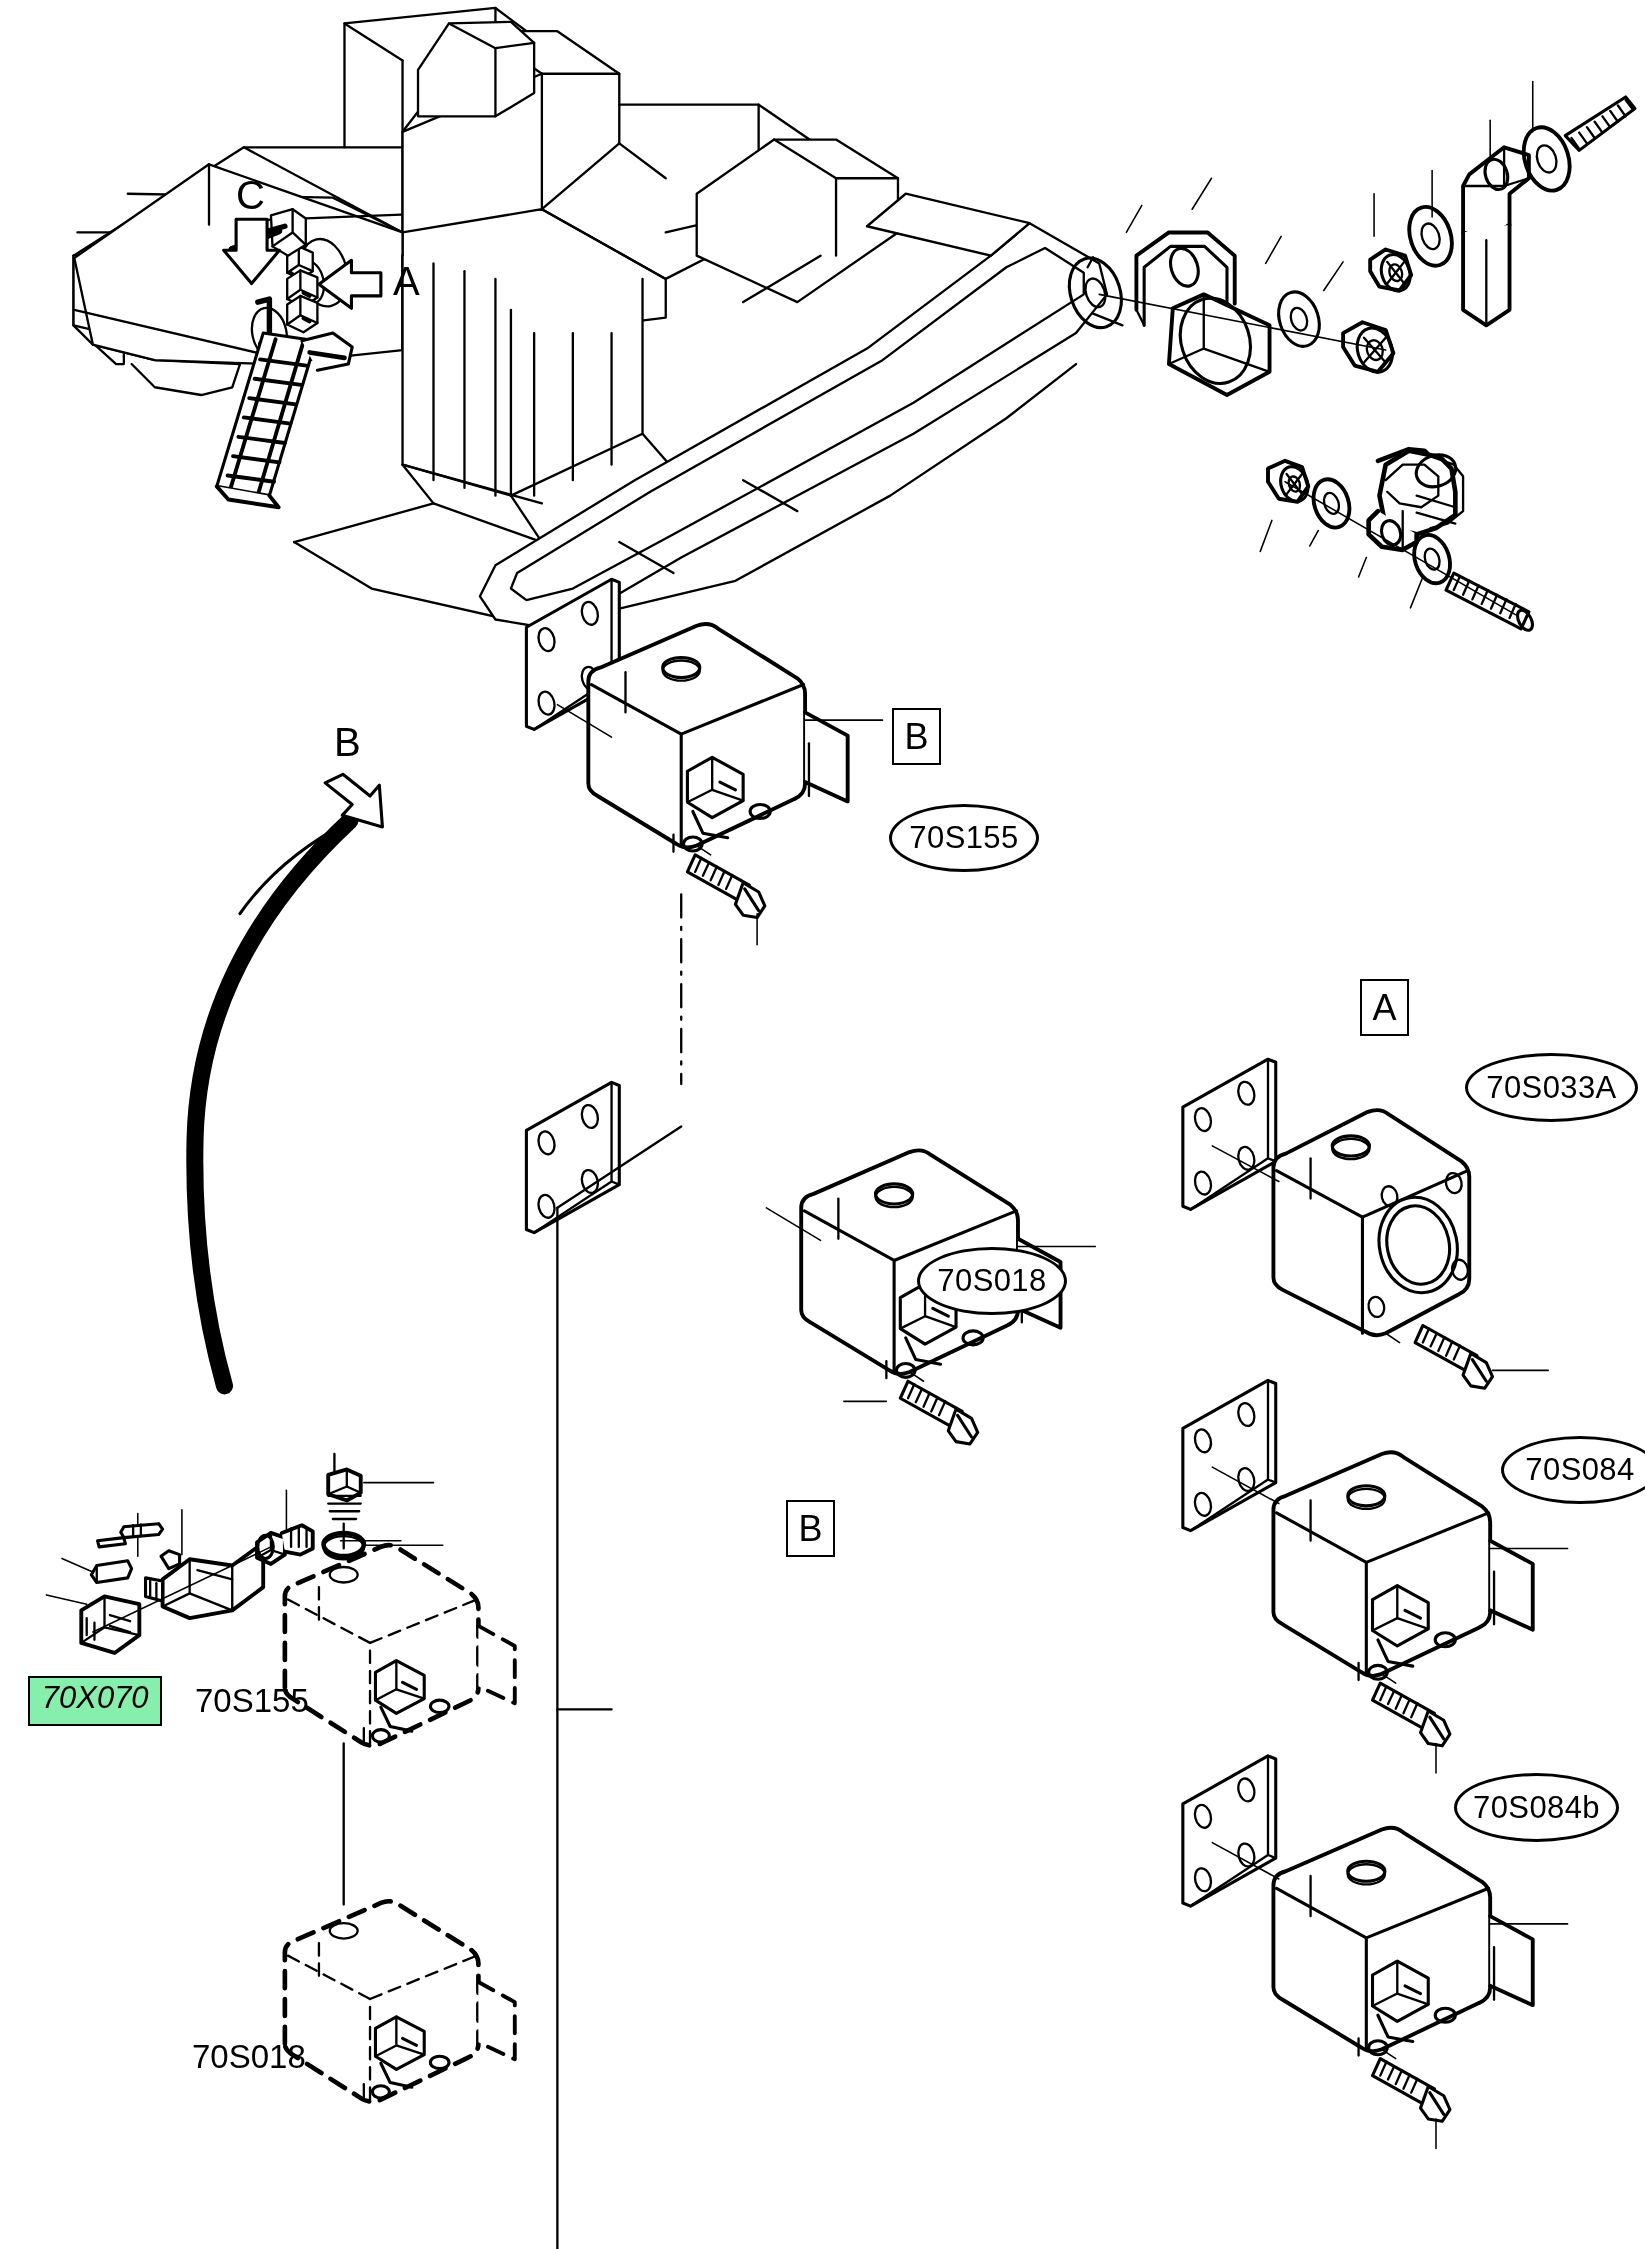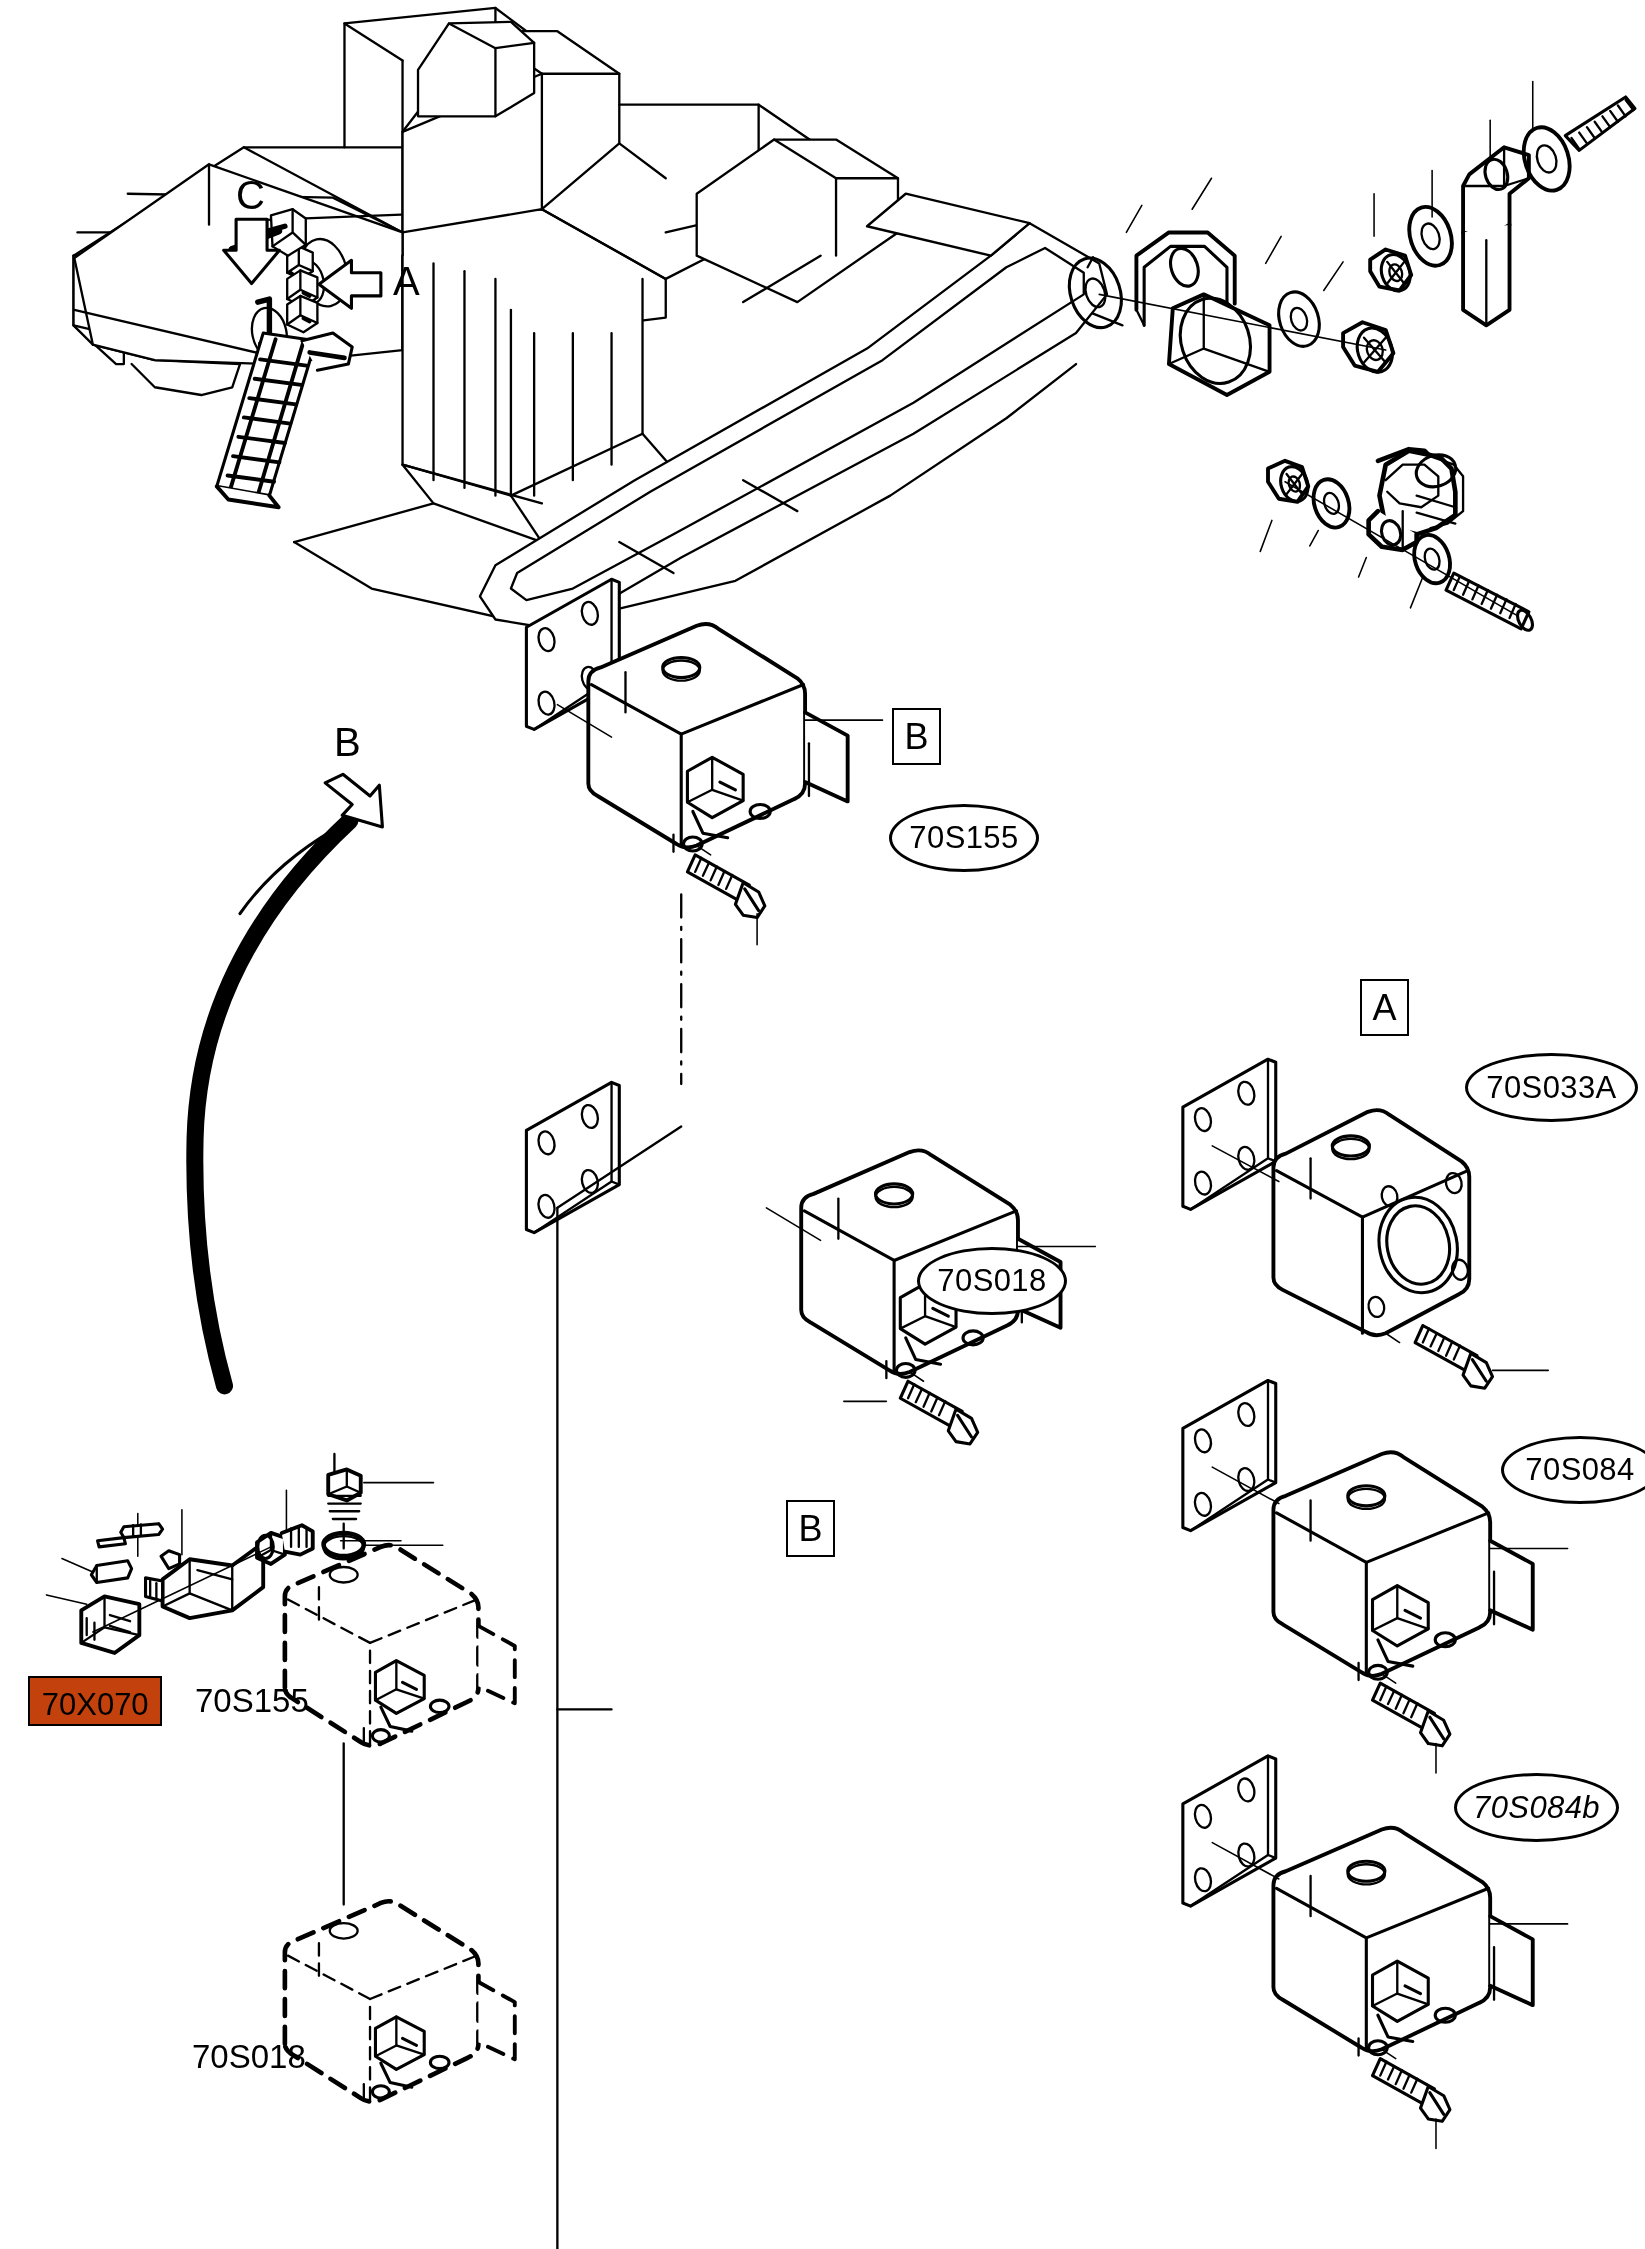--- a/index.html
+++ b/index.html
@@ -14,23 +14,23 @@
     font-size:36px;font-weight:400;line-height:1;
   }
   
   .oval{
     position:absolute;border:3.1px solid #000;border-radius:50%;background:#fff;
     display:flex;align-items:center;justify-content:center;
     font-size:31px;letter-spacing:0.4px;
   }
   
   .rectlbl{
-    position:absolute;border:2.3px solid #000;background:#c2410c;
-    display:flex;align-items:flex-end;justify-content:center;
-    font-size:31px;padding:1.5px 7.7px;
+    position:absolute;border:2.3px solid #000;background:#86efac;
+    display:flex;align-items:flex-start;justify-content:center;
+    font-size:31px;padding:1.5px 7.7px;font-style:italic;
   }
   
   .plain{position:absolute;font-size:33px;color:#000;}
   
   .arrowletter{position:absolute;font-size:40px;color:#000;}
 </style>
 </head>
 <body>
 
 <div id="sheet">
@@ -621,21 +621,21 @@
   </div>
   <div class="oval" style="left:917px;top:1247px;width:144px;height:62px;">
     <span>70S018</span>
   </div>
   <div class="oval" style="left:1465px;top:1053px;width:167px;height:63px;">
     <span>70S033A</span>
   </div>
   <div class="oval" style="left:1501px;top:1436px;width:152px;height:62px;">
     <span>70S084</span>
   </div>
-  <div class="oval" style="left:1454px;top:1773px;width:159px;height:63px;font-style:italic;">
+  <div class="oval" style="left:1454px;top:1773px;width:159px;height:63px;">
     <span>70S084b</span>
   </div>
 
   <div class="rectlbl" style="left:28px;top:1676px;width:115px;height:43px;">
     <span>70X070</span>
   </div>
 
   <div class="plain" style="left:195px;top:1682px;">70S155</div>
   <div class="plain" style="left:192px;top:2038px;">70S018</div>
 

